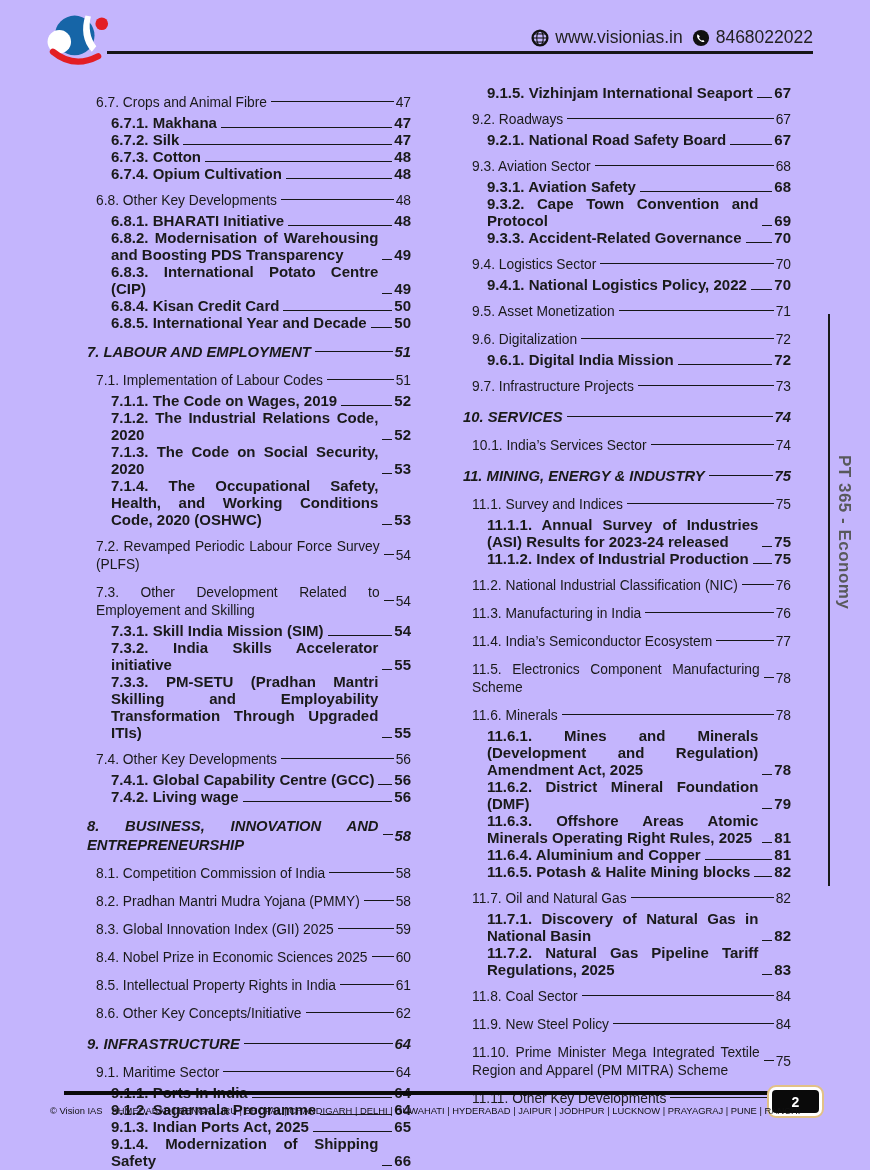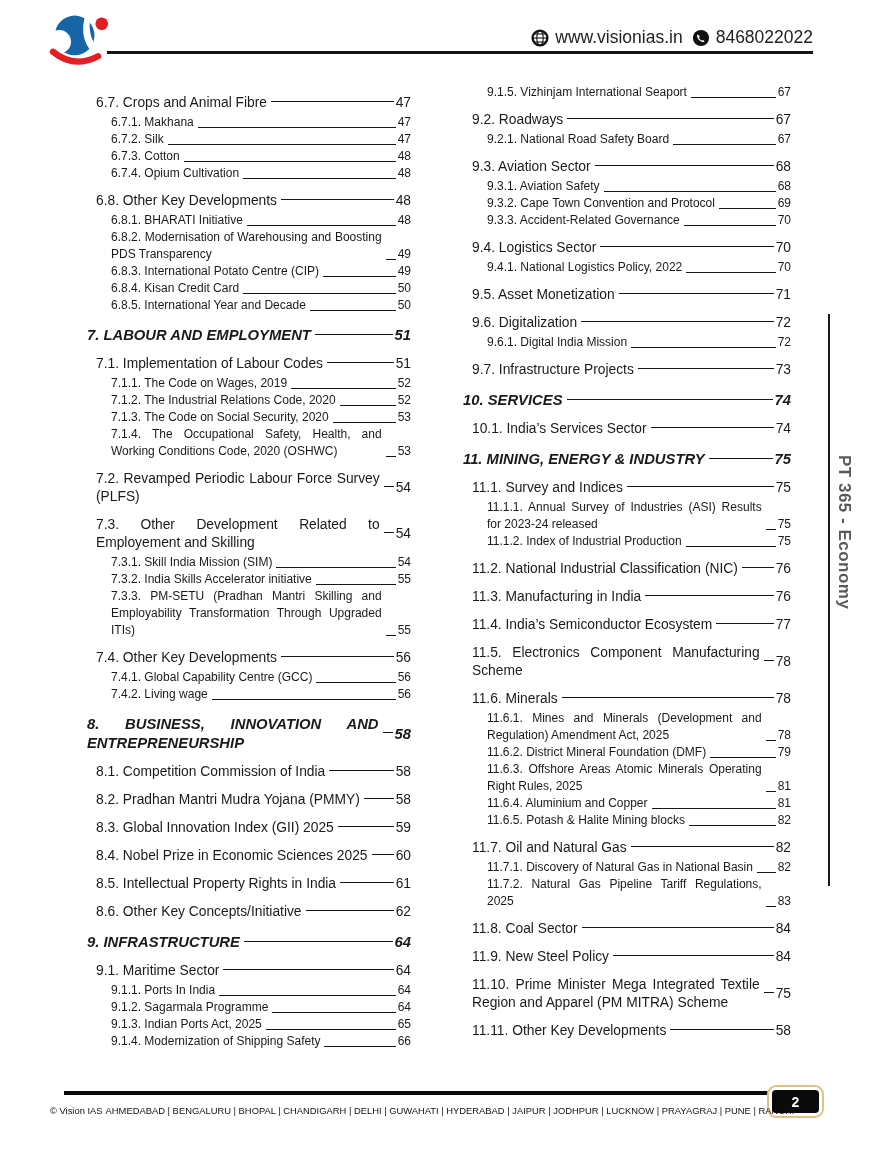--- a/index.html
+++ b/index.html
@@ -1,54 +1,54 @@
 <!DOCTYPE html>
 <html><head>
 <meta charset="utf-8">
 <style>
   html,body{margin:0;padding:0;background:#888;}
-  .page{position:relative;width:870px;height:1170px;background:#ffffff;overflow:hidden;
+  .page{position:relative;width:870px;height:1170px;background:#c4b5fd;overflow:hidden;
         font-family:"Liberation Sans",sans-serif;color:#1a1a1a;margin:0 auto;}
 
   
   .logo{position:absolute;left:44px;top:12px;width:92px;height:56px;}
   .header-rule{position:absolute;left:107px;top:51px;width:706px;height:3px;background:#161616;}
   .contact{position:absolute;top:27px;right:57px;display:flex;align-items:center;gap:9px;
            font-size:17.5px;color:#222;}
   .contact .grp{display:flex;align-items:center;gap:6px;}
   .cicon{width:18px;height:18px;flex:0 0 auto;}
 
   
   .col{position:absolute;top:84px;}
   .col-left{left:87px;width:324px;}
   .col-right{left:463px;width:328px;}
   .entry{display:flex;align-items:flex-end;}
   .t{text-align:justify;}
   .leader{flex:1 1 auto;min-width:10px;border-bottom:1.4px solid #161616;margin:0 2px 3px 4px;}
-  .lv-sub{padding-left:24px;font-size:12px;line-height:17px;font-weight:400;}
+  .lv-sub{padding-left:24px;font-size:15px;line-height:17px;font-weight:700;}
   .lv-section{padding-left:9px;font-size:13.8px;line-height:18px;font-weight:400;
               margin-top:10px;margin-bottom:2px;align-items:center;}
   .lv-chapter{font-size:14.8px;line-height:19px;font-weight:700;font-style:italic;
               margin-top:12px;margin-bottom:3px;align-items:center;}
 
   
   .side-line{position:absolute;left:828px;top:314px;width:2px;height:572px;background:#1a1a1a;}
   .side-label{position:absolute;left:834px;top:455px;height:220px;display:flex;align-items:center;
               writing-mode:vertical-rl;font-weight:700;font-size:17px;color:#58595b;
               letter-spacing:0.5px;}
 
   
   .footer-line{position:absolute;left:64px;top:1091px;width:707px;height:4px;background:#0a0a0a;}
   .page-badge{position:absolute;left:767px;top:1085px;border:2px solid #e2c186;border-radius:9px;
               background:#fff;padding:3px;}
   .page-badge .inner{width:47px;height:23px;background:#0a0a0a;border-radius:4px;color:#fff;
               font-weight:700;font-size:14px;display:flex;align-items:center;justify-content:center;}
   .footer-text{position:absolute;left:50px;top:1105px;width:716px;text-align:center;
               font-size:9.4px;color:#111;white-space:nowrap;}
-  .footer-text .copy{margin-right:3px;}
+  .footer-text .copy{margin-right:9px;}
 </style>
 </head>
 <body>
 
 <div class="page">
 
   <svg class="logo" viewBox="0 0 100 62">
     <circle cx="33" cy="26" r="22" fill="#1665a7"></circle>
     <circle cx="16" cy="33" r="13" fill="#ffffff"></circle>
     <path d="M45 4 C40 18 42 34 52 44 L57 38 C50 29 48 16 51 5 Z" fill="#ffffff"></path>

